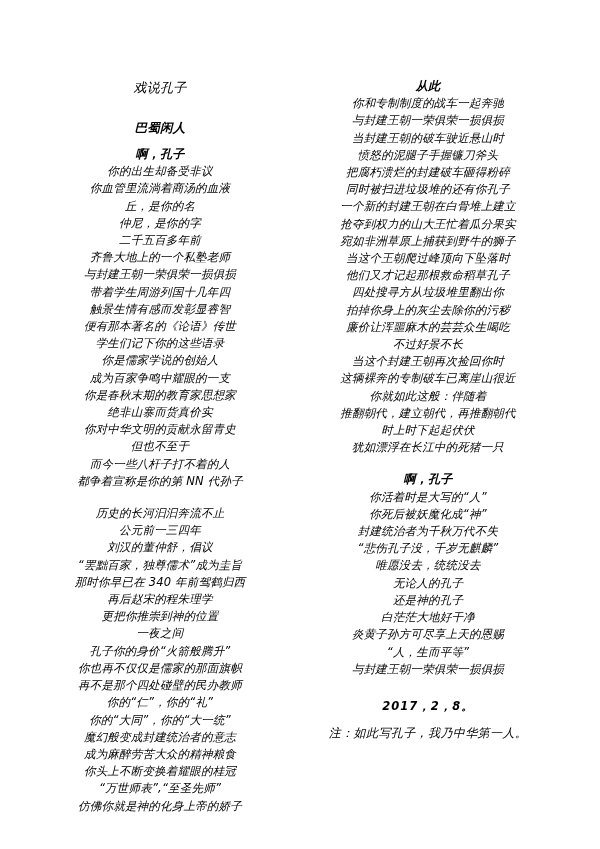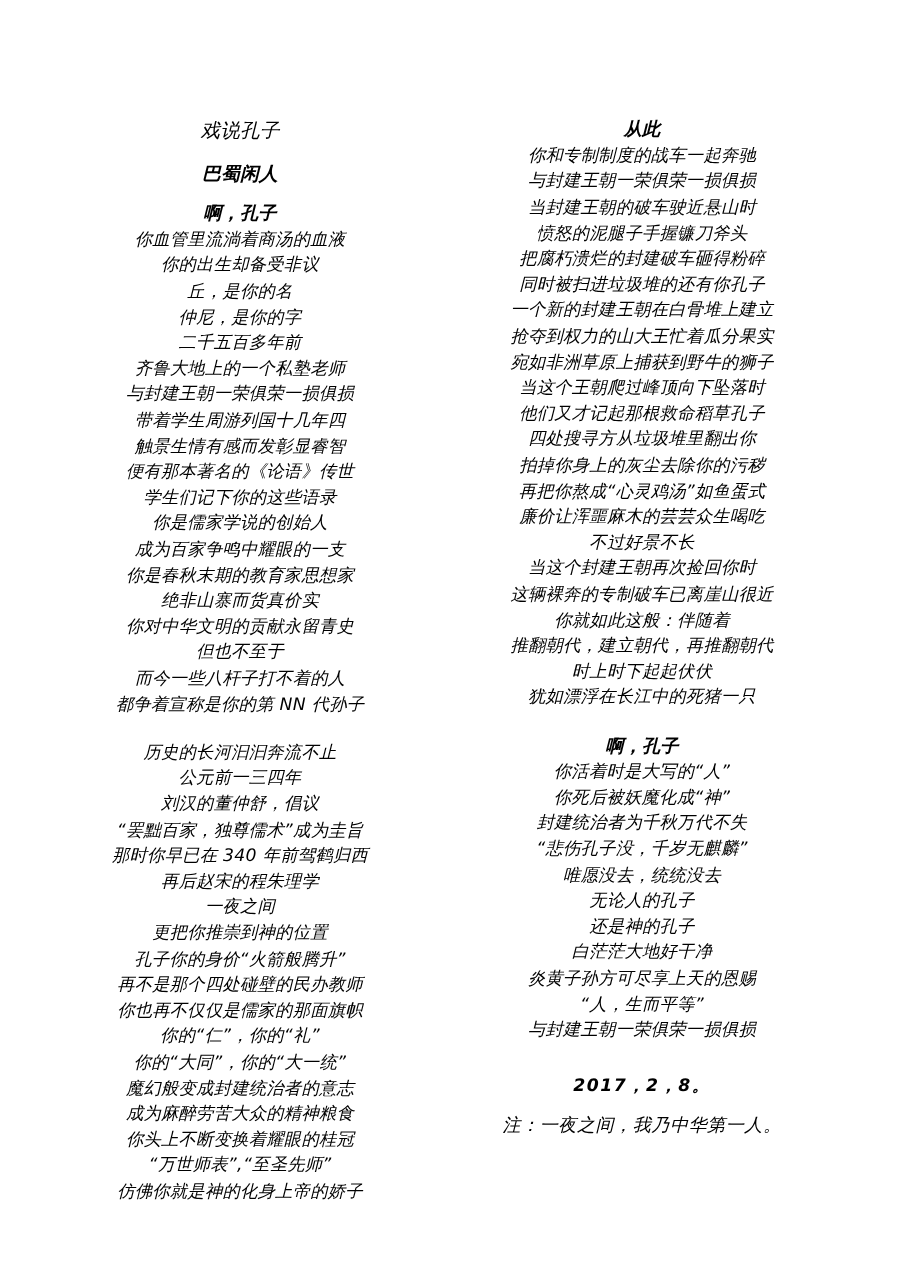--- a/index.html
+++ b/index.html
@@ -39,20 +39,21 @@
   }
   .line.title {
     font-size: 13px;
     font-weight: normal;
     line-height: 19px;
   }
   .line.author {
     font-size: 12.5px;
     font-weight: bold;
     line-height: 19px;
+    margin-top: 12px;
   }
   .line.stanza-head {
     font-weight: bold;
     font-size: 12px;
   }
   .spacer-sm { height: 9px; }
   .spacer-md { height: 15px; }
   .spacer-lg { height: 20px; }
   .date-line {
     font-size: 11.5px;
@@ -72,22 +73,22 @@
 <div class="page">
   <div class="columns">
 
     <div class="col">
       <div class="line title">戏说孔子</div>
       <div class="spacer-sm"></div>
       <div class="line author">巴蜀闲人</div>
       <div class="spacer-sm"></div>
       <div class="line stanza-head">啊，孔子</div>
 
+      <div class="line">你的出生却备受非议</div>
       <div class="line">你血管里流淌着商汤的血液</div>
-      <div class="line">你的出生却备受非议</div>
       <div class="line">丘，是你的名</div>
       <div class="line">仲尼，是你的字</div>
       <div class="line">二千五百多年前</div>
       <div class="line">齐鲁大地上的一个私塾老师</div>
       <div class="line">与封建王朝一荣俱荣一损俱损</div>
       <div class="line">带着学生周游列国十几年四</div>
       <div class="line">触景生情有感而发彰显睿智</div>
       <div class="line">便有那本著名的《论语》传世</div>
       <div class="line">学生们记下你的这些语录</div>
       <div class="line">你是儒家学说的创始人</div>
@@ -100,25 +101,25 @@
       <div class="line">都争着宣称是你的第 NN 代孙子</div>
 
       <div class="spacer-md"></div>
 
       <div class="line">历史的长河汩汩奔流不止</div>
       <div class="line">公元前一三四年</div>
       <div class="line">刘汉的董仲舒，倡议</div>
       <div class="line">“罢黜百家，独尊儒术”成为圭旨</div>
       <div class="line">那时你早已在 340 年前驾鹤归西</div>
       <div class="line">再后赵宋的程朱理学</div>
+      <div class="line">更把你推崇到神的位置</div>
       <div class="line">一夜之间</div>
-      <div class="line">更把你推崇到神的位置</div>
       <div class="line">孔子你的身价“火箭般腾升”</div>
+      <div class="line">你也再不仅仅是儒家的那面旗帜</div>
       <div class="line">再不是那个四处碰壁的民办教师</div>
-      <div class="line">你也再不仅仅是儒家的那面旗帜</div>
       <div class="line">你的“仁”，你的“礼”</div>
       <div class="line">你的“大同”，你的“大一统”</div>
       <div class="line">魔幻般变成封建统治者的意志</div>
       <div class="line">成为麻醉劳苦大众的精神粮食</div>
       <div class="line">你头上不断变换着耀眼的桂冠</div>
       <div class="line">“万世师表”,“至圣先师”</div>
       <div class="line">仿佛你就是神的化身上帝的娇子</div>
     </div>
 
     <div class="col">
@@ -129,21 +130,20 @@
       <div class="line">愤怒的泥腿子手握镰刀斧头</div>
       <div class="line">把腐朽溃烂的封建破车砸得粉碎</div>
       <div class="line">同时被扫进垃圾堆的还有你孔子</div>
       <div class="line">一个新的封建王朝在白骨堆上建立</div>
       <div class="line">抢夺到权力的山大王忙着瓜分果实</div>
       <div class="line">宛如非洲草原上捕获到野牛的狮子</div>
       <div class="line">当这个王朝爬过峰顶向下坠落时</div>
       <div class="line">他们又才记起那根救命稻草孔子</div>
       <div class="line">四处搜寻方从垃圾堆里翻出你</div>
       <div class="line">拍掉你身上的灰尘去除你的污秽</div>
-      <div class="line">再把你熬成“心灵鸡汤”如鱼蛋式</div>
       <div class="line">廉价让浑噩麻木的芸芸众生喝吃</div>
       <div class="line">不过好景不长</div>
       <div class="line">当这个封建王朝再次捡回你时</div>
       <div class="line">这辆裸奔的专制破车已离崖山很近</div>
       <div class="line">你就如此这般：伴随着</div>
       <div class="line">推翻朝代，建立朝代，再推翻朝代</div>
       <div class="line">时上时下起起伏伏</div>
       <div class="line">犹如漂浮在长江中的死猪一只</div>
 
       <div class="spacer-md"></div>
@@ -157,17 +157,17 @@
       <div class="line">无论人的孔子</div>
       <div class="line">还是神的孔子</div>
       <div class="line">白茫茫大地好干净</div>
       <div class="line">炎黄子孙方可尽享上天的恩赐</div>
       <div class="line">“人，生而平等”</div>
       <div class="line">与封建王朝一荣俱荣一损俱损</div>
 
       <div class="spacer-lg"></div>
       <div class="date-line">2017，2，8。</div>
       <div class="spacer-sm"></div>
-      <div class="note-line">注：一夜之间，我乃中华第一人。</div>
+      <div class="note-line">注：如此写孔子，我乃中华第一人。</div>
     </div>
 
   </div>
 </div>
 
 </body></html>

